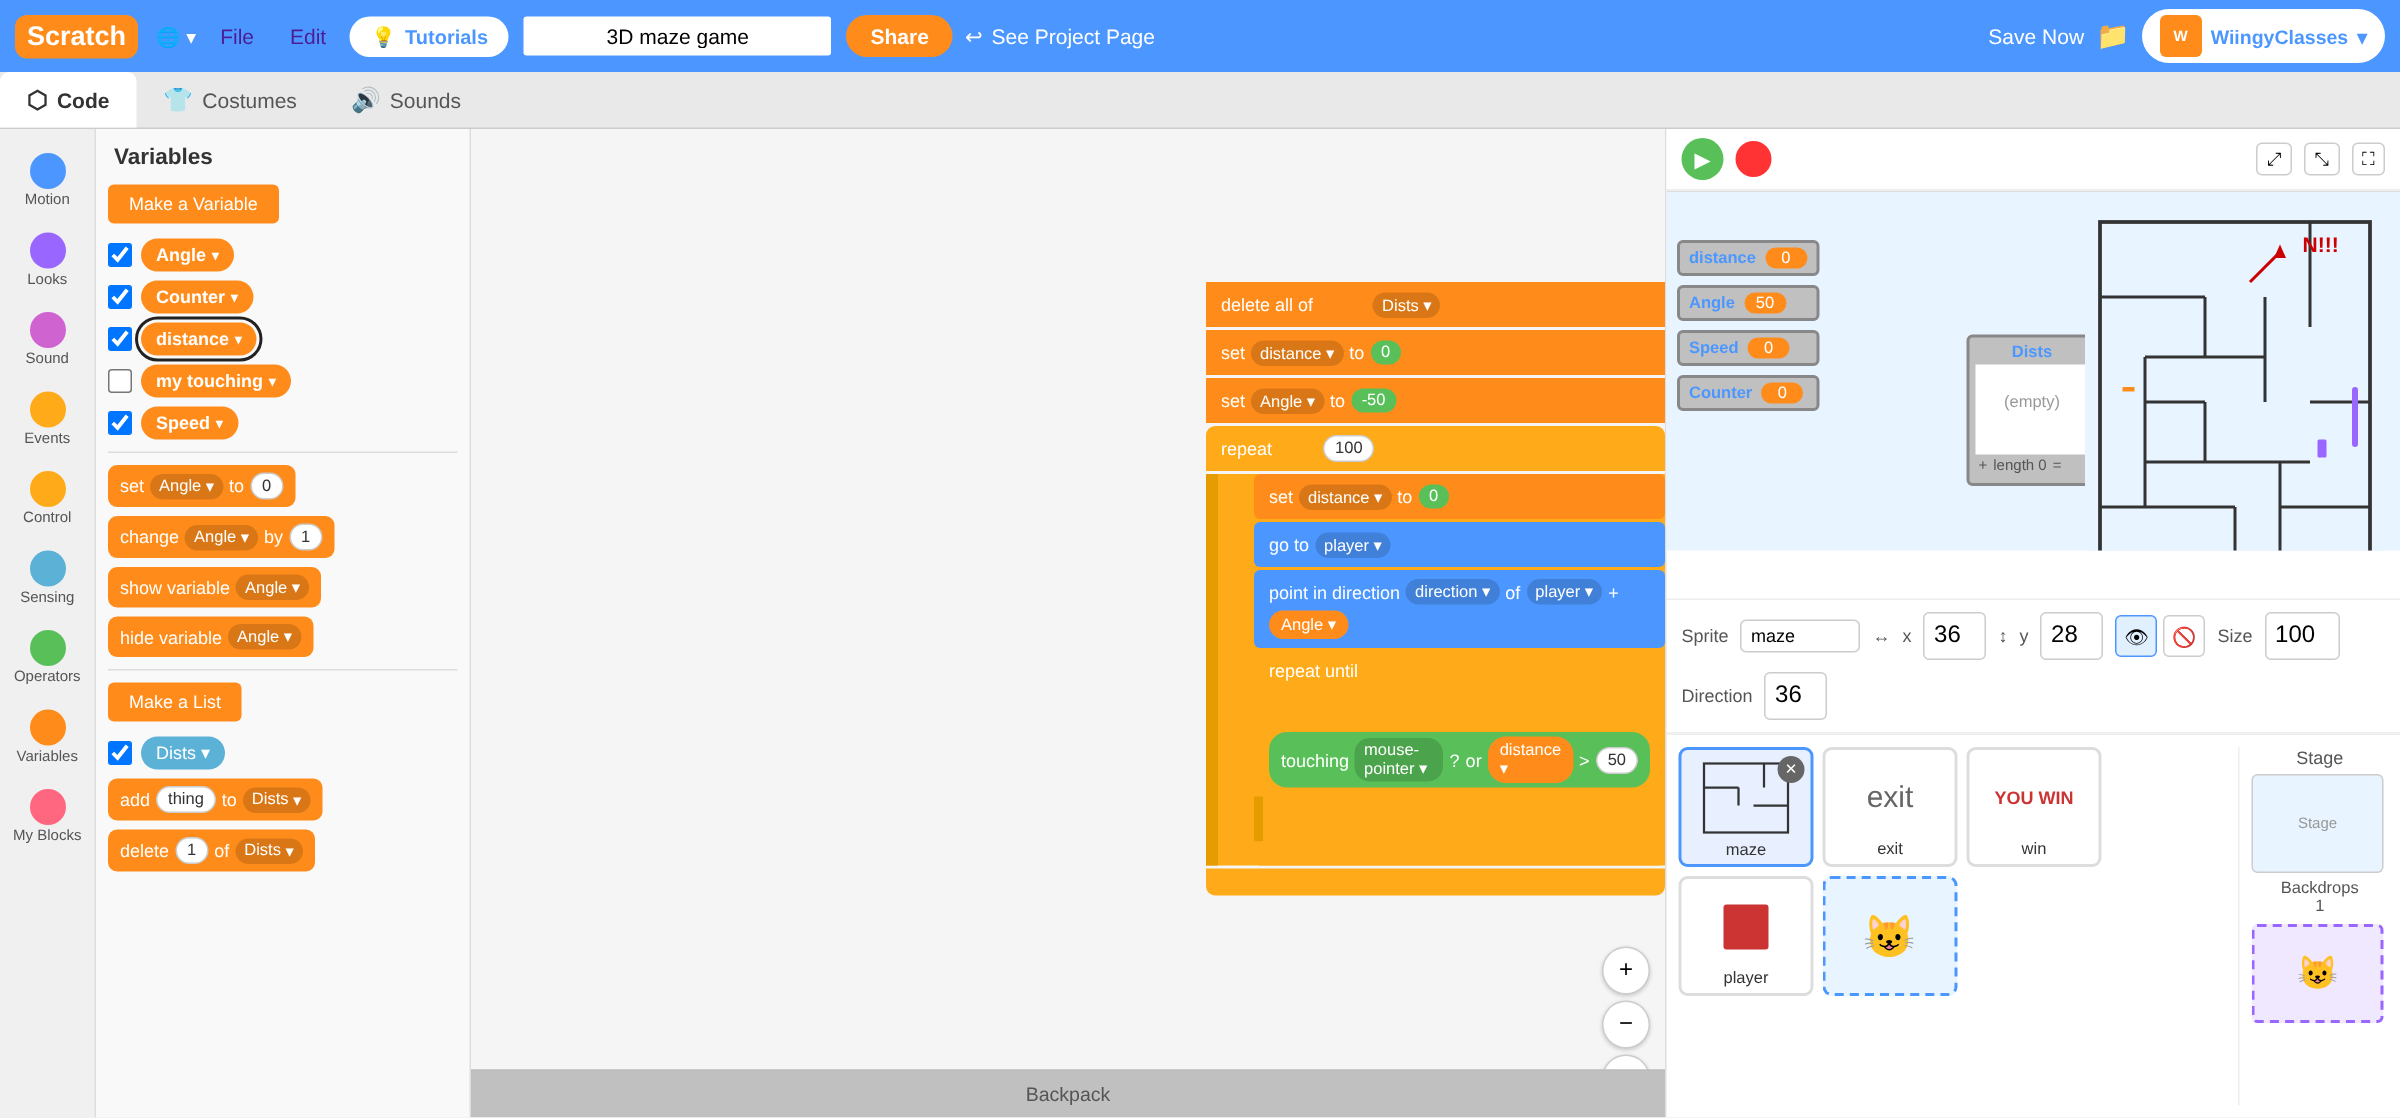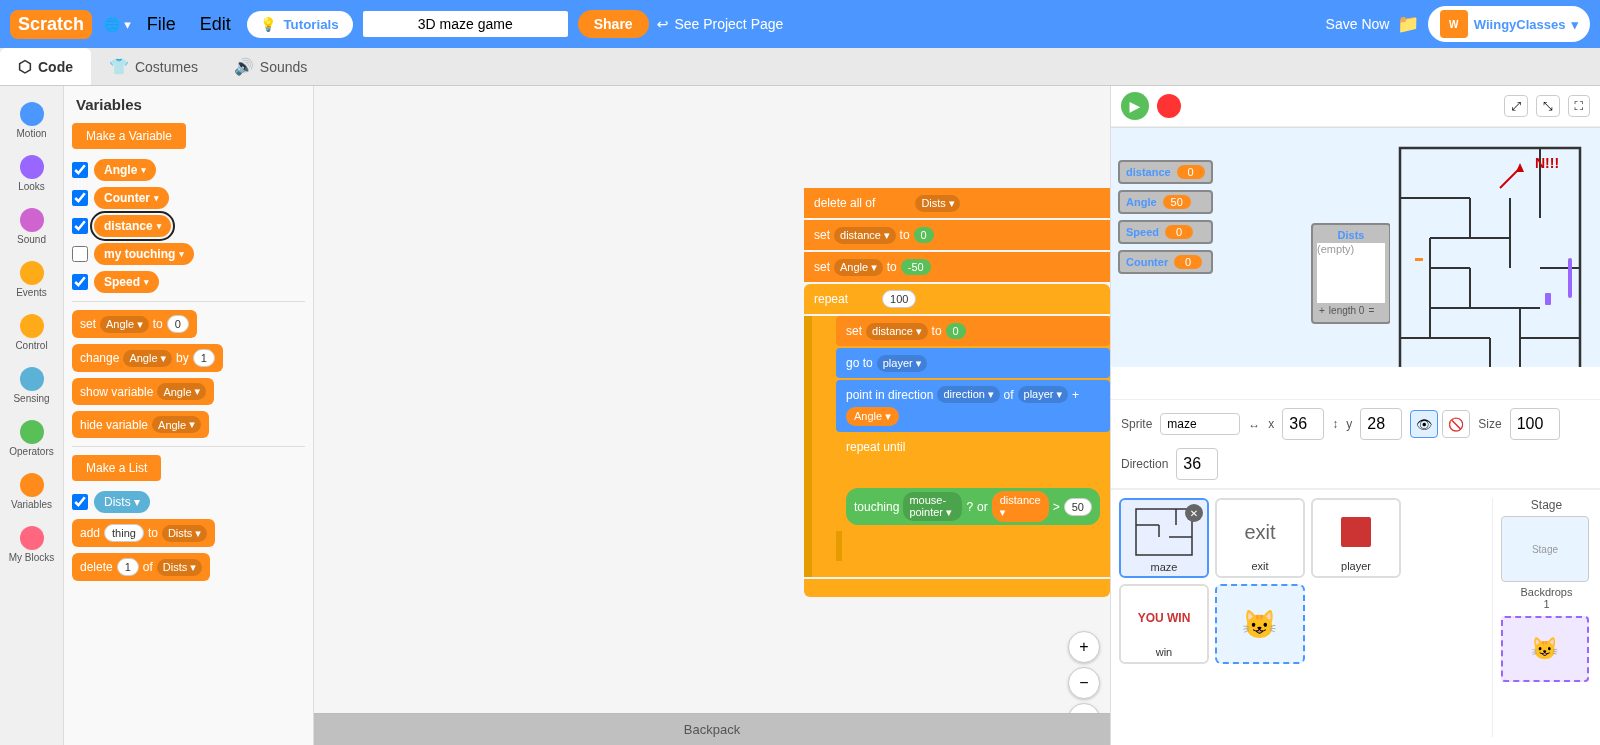--- a/index.html
+++ b/index.html
@@ -6,21 +6,21 @@
     body { font-family: 'Helvetica Neue', Arial, sans-serif; font-size: 13px; background: #f0f0f0; overflow: hidden; width: 1600px; height: 745px; }
 
     
     .top-nav {
       display: flex; align-items: center; background: #4c97ff; height: 48px; padding: 0 10px; gap: 8px;
     }
     .scratch-logo {
       background: #ff8c1a; border-radius: 8px; padding: 4px 8px; color: white; font-weight: bold; font-size: 18px; margin-right: 4px;
     }
     .nav-globe { display: flex; align-items: center; gap: 4px; color: white; cursor: pointer; }
-    .nav-btn { background: none; border: none; color: #000000; font-size: 18px; cursor: pointer; padding: 4px 8px; }
+    .nav-btn { background: none; border: none; color: #4c1d95; font-size: 14px; cursor: pointer; padding: 4px 8px; }
     .nav-tutorials { background: white; color: #4c97ff; border-radius: 20px; padding: 6px 14px; font-weight: bold; cursor: pointer; border: none; display: flex; align-items: center; gap: 6px; }
     .nav-project-title { background: white; border: 2px solid #4c97ff; border-radius: 4px; padding: 5px 12px; font-size: 14px; flex: 0 0 180px; text-align: center; }
     .nav-share { background: #ff8c1a; color: white; border: none; border-radius: 20px; padding: 6px 16px; font-weight: bold; cursor: pointer; font-size: 14px; }
     .nav-see-project { background: none; border: none; color: white; font-size: 14px; cursor: pointer; display: flex; align-items: center; gap: 6px; }
     .nav-spacer { flex: 1; }
     .nav-save { background: none; border: none; color: white; font-size: 14px; cursor: pointer; }
     .nav-folder { background: none; border: none; color: white; font-size: 18px; cursor: pointer; }
     .nav-user { background: white; border-radius: 20px; padding: 4px 12px; display: flex; align-items: center; gap: 6px; cursor: pointer; color: #4c97ff; font-weight: bold; }
     .nav-avatar { width: 28px; height: 28px; background: #ff8c1a; border-radius: 4px; display: flex; align-items: center; justify-content: center; color: white; font-size: 10px; }
 
@@ -99,21 +99,21 @@
 
     
     .var-monitor { background: #c0c0c0; border: 2px solid #888; border-radius: 4px; padding: 3px 6px; display: inline-flex; align-items: center; gap: 6px; font-size: 11px; margin: 2px; }
     .var-monitor-name { color: #4c97ff; font-weight: bold; }
     .var-monitor-val { background: #ff8c1a; color: white; border-radius: 8px; padding: 1px 8px; min-width: 28px; text-align: center; }
     .monitors-area { position: absolute; top: 30px; left: 5px; display: flex; flex-direction: column; gap: 2px; }
 
     
     .list-monitor { background: #c0c0c0; border: 2px solid #888; border-radius: 4px; padding: 4px; min-width: 80px; position: absolute; top: 95px; left: 200px; }
     .list-monitor-title { color: #4c97ff; font-weight: bold; font-size: 11px; text-align: center; margin-bottom: 2px; }
-    .list-monitor-content { background: white; min-height: 60px; font-size: 11px; color: #999; text-align: left; padding: 0; }
+    .list-monitor-content { background: white; min-height: 60px; font-size: 11px; color: #999; text-align: right; padding: 19px; }
 
     
     .sprite-info { padding: 8px 10px; border-top: 1px solid #eee; border-bottom: 1px solid #eee; display: flex; align-items: center; gap: 8px; flex-wrap: wrap; margin-top: 32px; }
     .sprite-label { font-size: 12px; color: #555; }
     .sprite-name-input { border: 1px solid #ccc; border-radius: 4px; padding: 3px 6px; font-size: 12px; width: 80px; }
     .coord-label { font-size: 12px; color: #555; }
     .coord-input { border: 1px solid #ccc; border-radius: 4px; padding: 6px 6px; font-size: 16px; width: 42px; }
     .sprite-vis { display: flex; gap: 4px; align-items: center; }
     .vis-btn { width: 28px; height: 28px; border: 1px solid #ccc; border-radius: 4px; cursor: pointer; display: flex; align-items: center; justify-content: center; }
     .sprite-thumb {
@@ -539,29 +539,29 @@
               <line x1="42" y1="2" x2="42" y2="18" stroke="#333" stroke-width="1.5"></line>
             </svg>
           </div>
           <div class="sprite-thumb-label">maze</div>
         </div>
         <div class="sprite-thumb">
           <div class="sprite-thumb-img" style="font-size:20px; color:#666;">exit</div>
           <div class="sprite-thumb-label">exit</div>
         </div>
         <div class="sprite-thumb">
+          <div class="sprite-thumb-img" style="font-size:12px; color:#cc3333; font-weight:bold;">YOU WIN</div>
+          <div class="sprite-thumb-label">win</div>
+        </div>
+        <div class="sprite-thumb">
           <div class="sprite-thumb-img">
             <div style="width:30px; height:30px; background:#cc3333; border-radius:2px;"></div>
           </div>
           <div class="sprite-thumb-label">player</div>
         </div>
-        <div class="sprite-thumb">
-          <div class="sprite-thumb-img" style="font-size:12px; color:#cc3333; font-weight:bold;">YOU WIN</div>
-          <div class="sprite-thumb-label">win</div>
-        </div>
 
         <div style="width:90px; height:80px; border:2px dashed #4c97ff; border-radius:6px; display:flex; align-items:center; justify-content:center; cursor:pointer; background:#e8f4ff; position:relative;">
           <span style="font-size:28px; color:#4c97ff;">😺</span>
         </div>
       </div>
 
       <div style="min-width:100px; text-align:center; border-left:1px solid #eee; padding-left:8px;">
         <div style="font-size:12px; color:#555; margin-bottom:4px;">Stage</div>
         <div style="width:88px; height:66px; background:#e8f4ff; border:1px solid #ccc; border-radius:4px; display:flex; align-items:center; justify-content:center;">
           <span style="font-size:10px; color:#999;">Stage</span>

